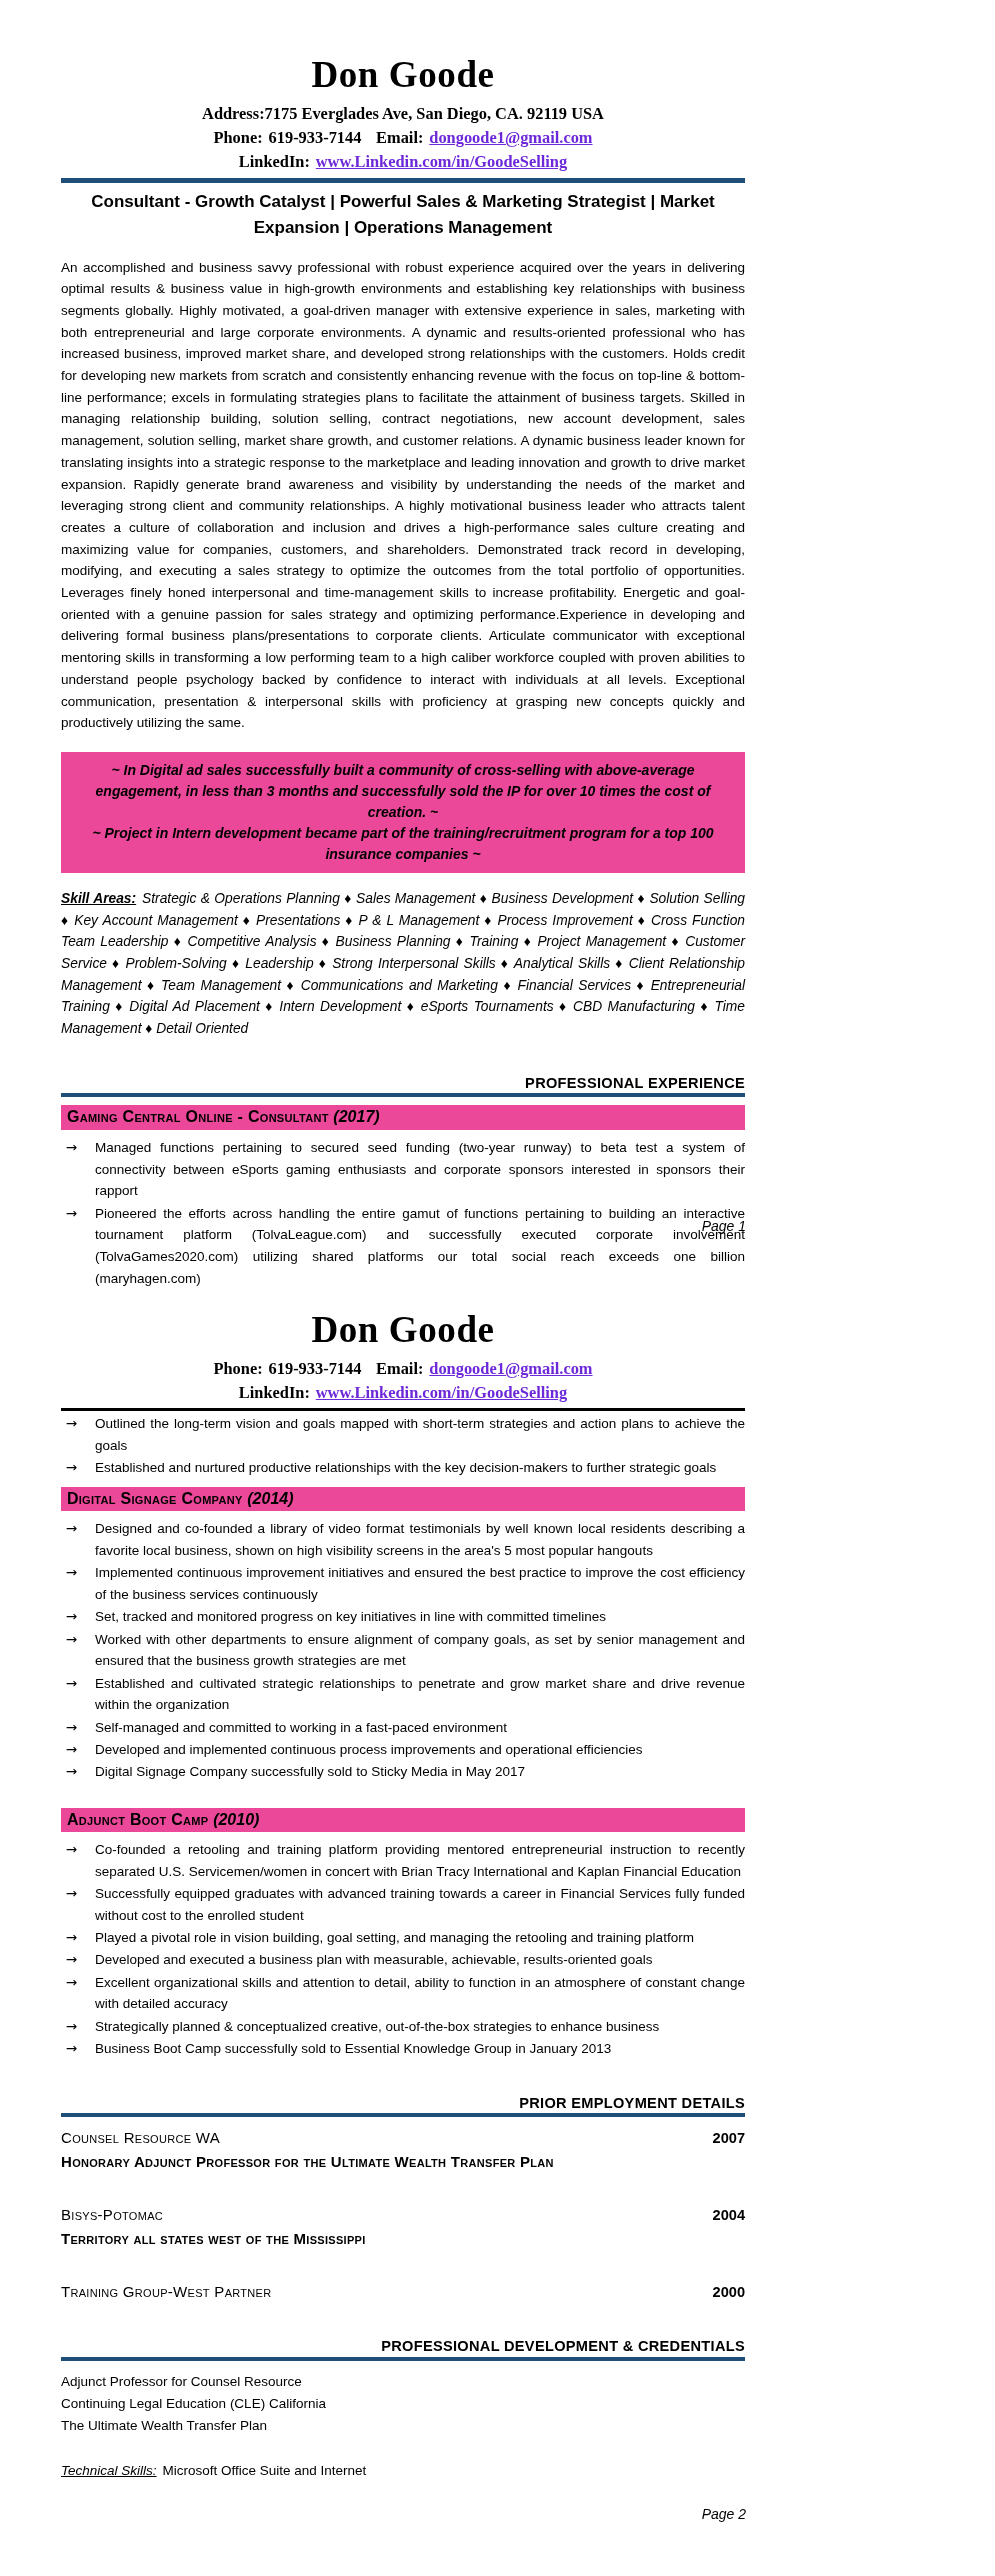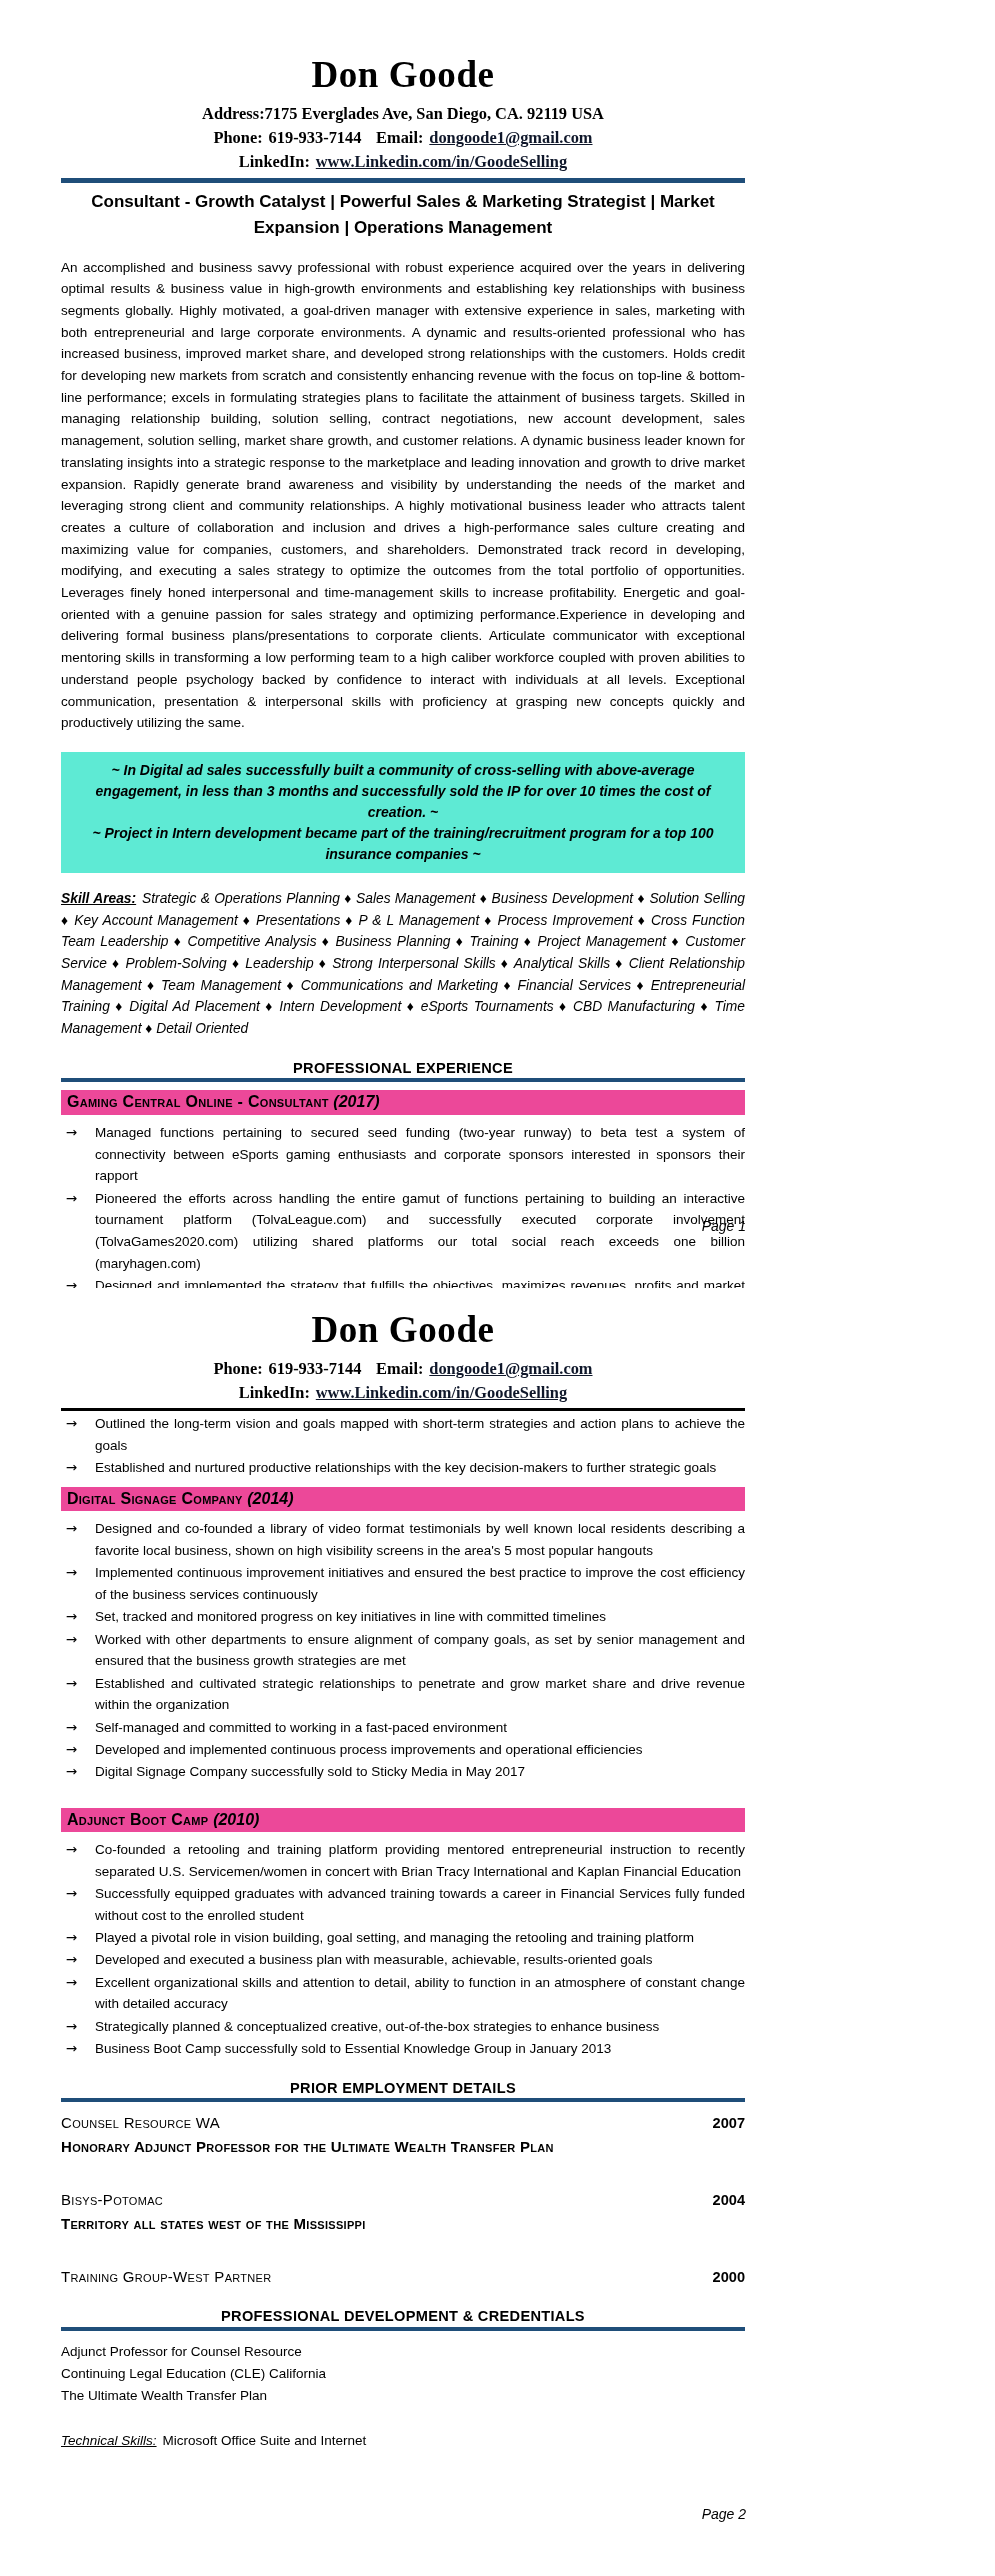--- a/index.html
+++ b/index.html
@@ -33,21 +33,21 @@
     font-family: "Liberation Serif", serif;
     font-weight: bold;
     font-size: 16.4px;
     text-align: center;
     margin: 4.1px 0;
   }
   .c-label { margin-right: 5.9px; }
   .c-label.nospace { margin-right: 0; }
   .c-label.gap-left { margin-left: 10.5px; }
   .link {
-    color: #0f172a;
+    color: #6d28d9;
     text-decoration: underline;
     cursor: pointer;
   }
 
   .rule { width: 100%; }
   .rule.navy { height: 4.7px; background: #1F4E79; margin: 5.9px 0 3.5px; }
   .rule.navy.thin { height: 4.1px; margin: 2.3px 0 0; }
   .rule.black { height: 2.9px; background: #000; margin: 4.7px 0 2.3px; }
 
   .headline {
@@ -59,21 +59,21 @@
   }
 
   .summary {
     font-size: 13.5px;
     line-height: 21.7px;
     text-align: justify;
     margin-top: 15px;
   }
 
   .callout {
-    background: #5eead4;
+    background: #ec4899;
     margin: 17.6px 0 15px;
     padding: 8.2px 17.6px;
     text-align: center;
     font-weight: bold;
     font-style: italic;
     font-size: 14px;
     line-height: 21px;
   }
 
   .skills-para {
@@ -84,22 +84,22 @@
   }
   .sa-label {
     font-weight: bold;
     text-decoration: underline;
     margin-right: 5.9px;
   }
 
   .section-heading {
     font-weight: bold;
     font-size: 14.6px;
-    text-align: center;
-    margin-top: 20px;
+    text-align: right;
+    margin-top: 35px;
     letter-spacing: 0.3px;
   }
 
   .job-heading {
     background: #ec4899;
     font-weight: bold;
     font-size: 16px;
     padding: 2.9px 5.9px 3.5px;
     margin: 8.2px 0 7px;
   }

